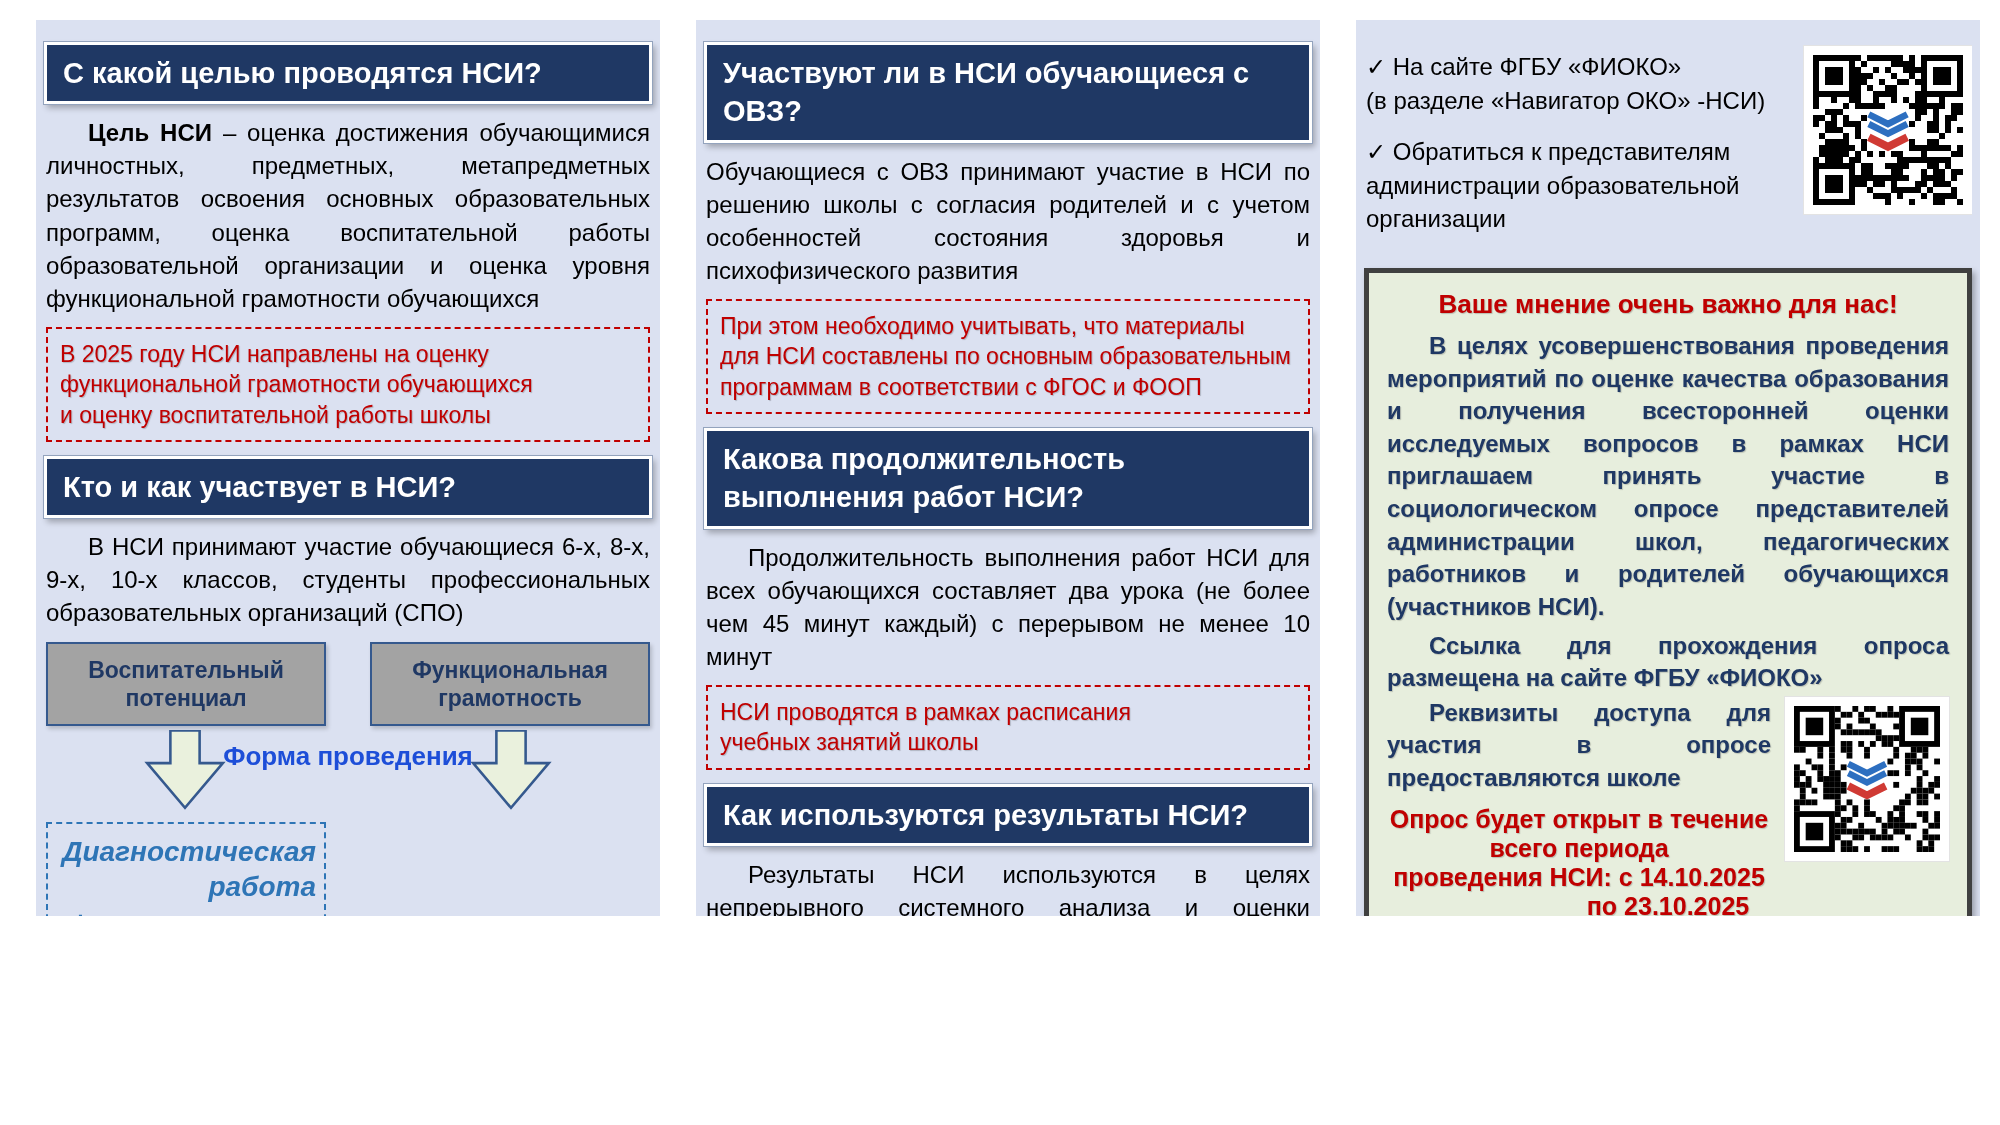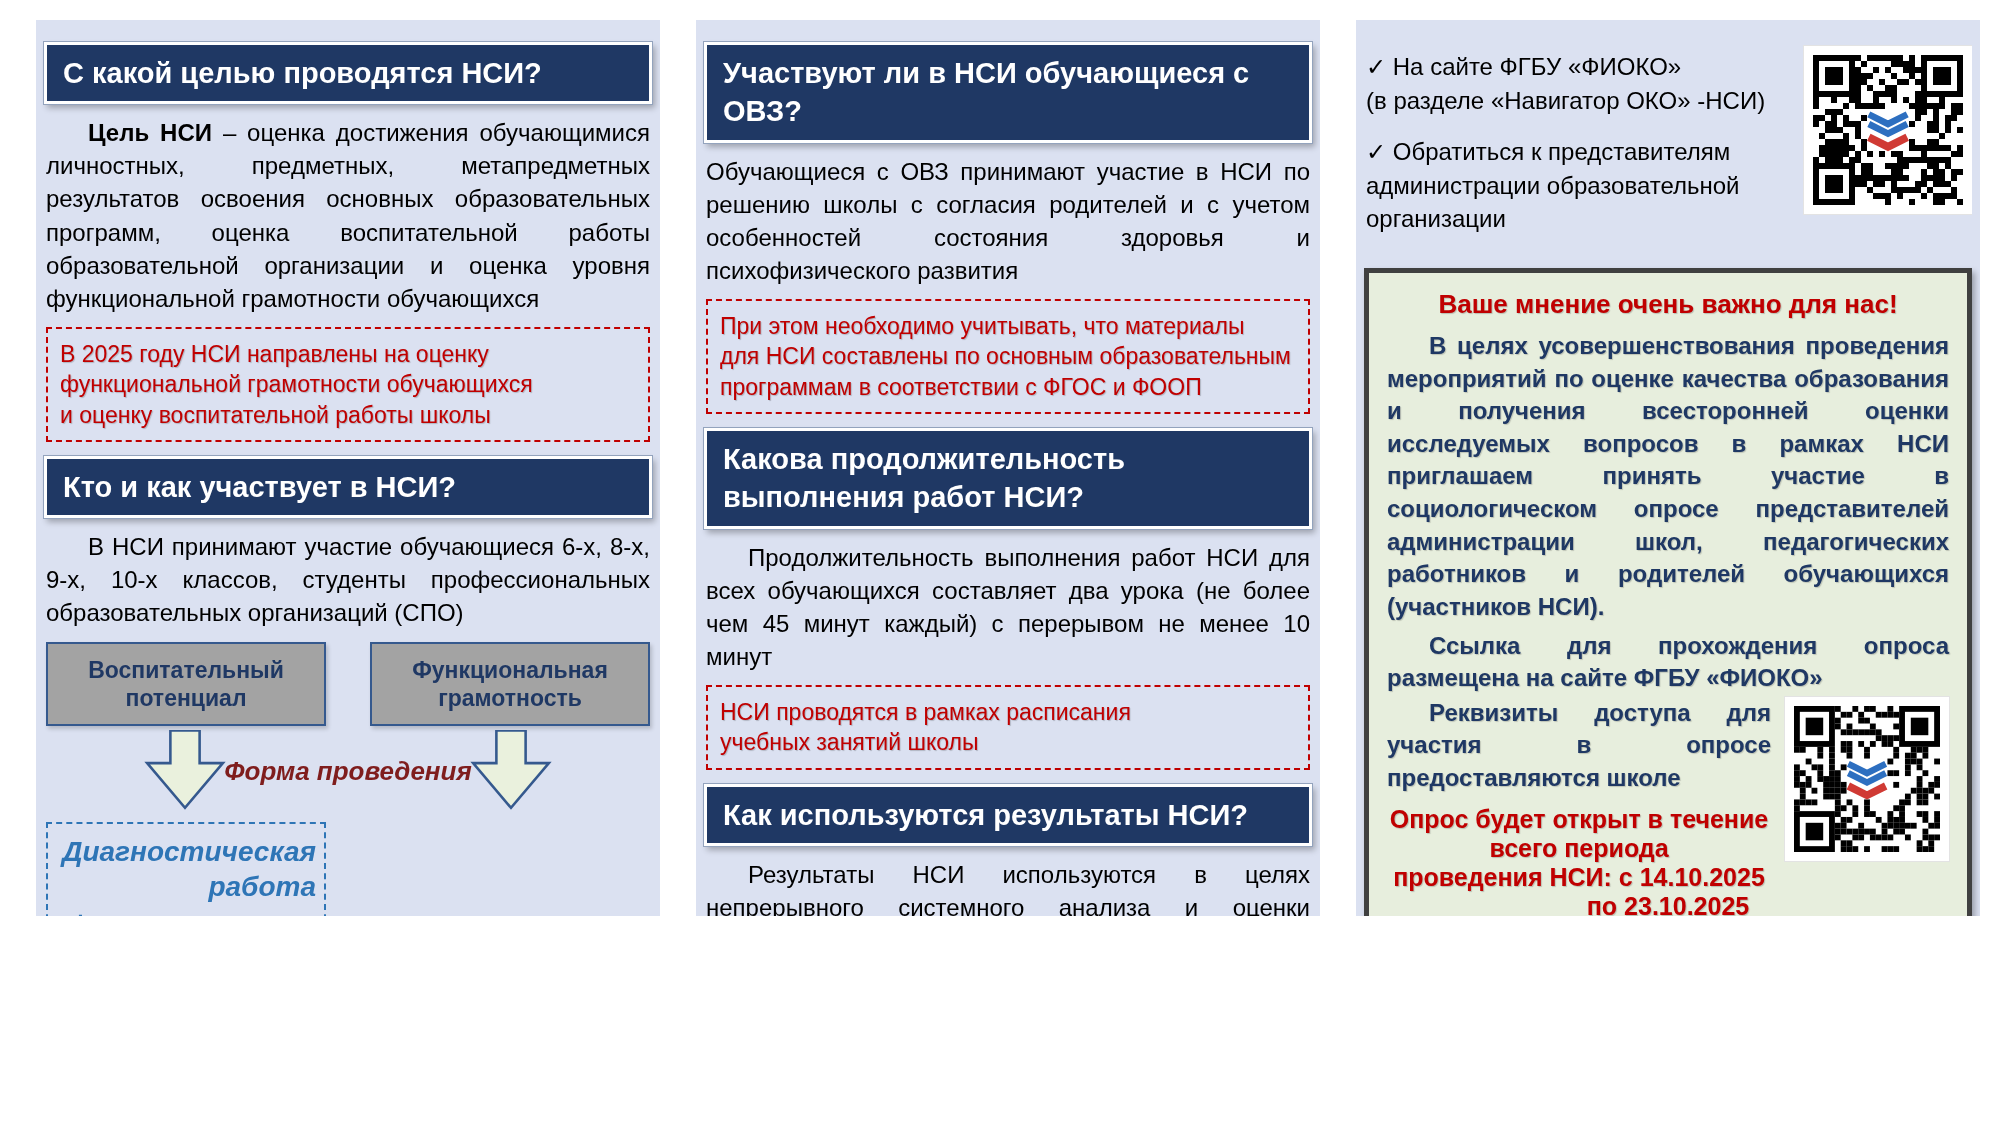--- a/index.html
+++ b/index.html
@@ -20,22 +20,22 @@
   .gbox{background:#a3a3a3;border:2px solid #35598e;color:#1f3864;font-weight:bold;
         text-align:center;font-size:23px;line-height:1.22;padding:12px 6px;white-space:pre-line;
         display:flex;align-items:center;justify-content:center;
         box-shadow:2px 3px 4px rgba(0,0,0,.18);}
   .gbox2{background:#eaf1dd;border:2px solid #2e75b6;color:#17365d;font-weight:normal;
         text-align:center;font-size:24px;line-height:1.3;padding:14px 6px;white-space:pre-line;
         display:flex;align-items:center;justify-content:center;min-height:108px;box-sizing:border-box;
         box-shadow:2px 3px 4px rgba(0,0,0,.18);}
   .arrow-row{position:relative;height:88px;display:grid;grid-template-columns:1fr 1fr;gap:44px;margin:0;}
   .arrow-cell{display:flex;justify-content:center;align-items:flex-start;}
-  .form-label{position:absolute;left:0;right:0;top:26px;text-align:center;
-              color:#7f1d1d;font-style:italic;font-weight:bold;font-size:26px;}
+  .form-label{position:absolute;left:0;right:0;top:11px;text-align:center;
+              color:#1d4ed8;font-weight:bold;font-size:26px;}
   .bluebox{border:2px dashed #2e75b6;color:#2e75b6;font-style:italic;font-weight:bold;
            text-align:right;font-size:28px;line-height:1.25;padding:10px 8px;min-height:76px;
            box-sizing:border-box;display:flex;align-items:center;justify-content:center;white-space:pre-line;}
   .center-label{text-align:center;color:#c2410c;font-style:italic;font-weight:bold;
                 font-size:25px;margin:2px 0 8px 0;}
   .checklist{font-size:24px;line-height:1.55;margin:6px 0 0 28px;}
   .checklist .ci{margin:2px 0;}
   .chk{font-weight:bold;}
   .boldline{font-weight:bold;font-size:24px;margin:4px 2px 2px 2px;text-indent:42px;}
   .qr-card{float:right;background:#fff;padding:9px;margin:4px 0 8px 14px;box-shadow:0 0 0 1px #e3e3e3;}

